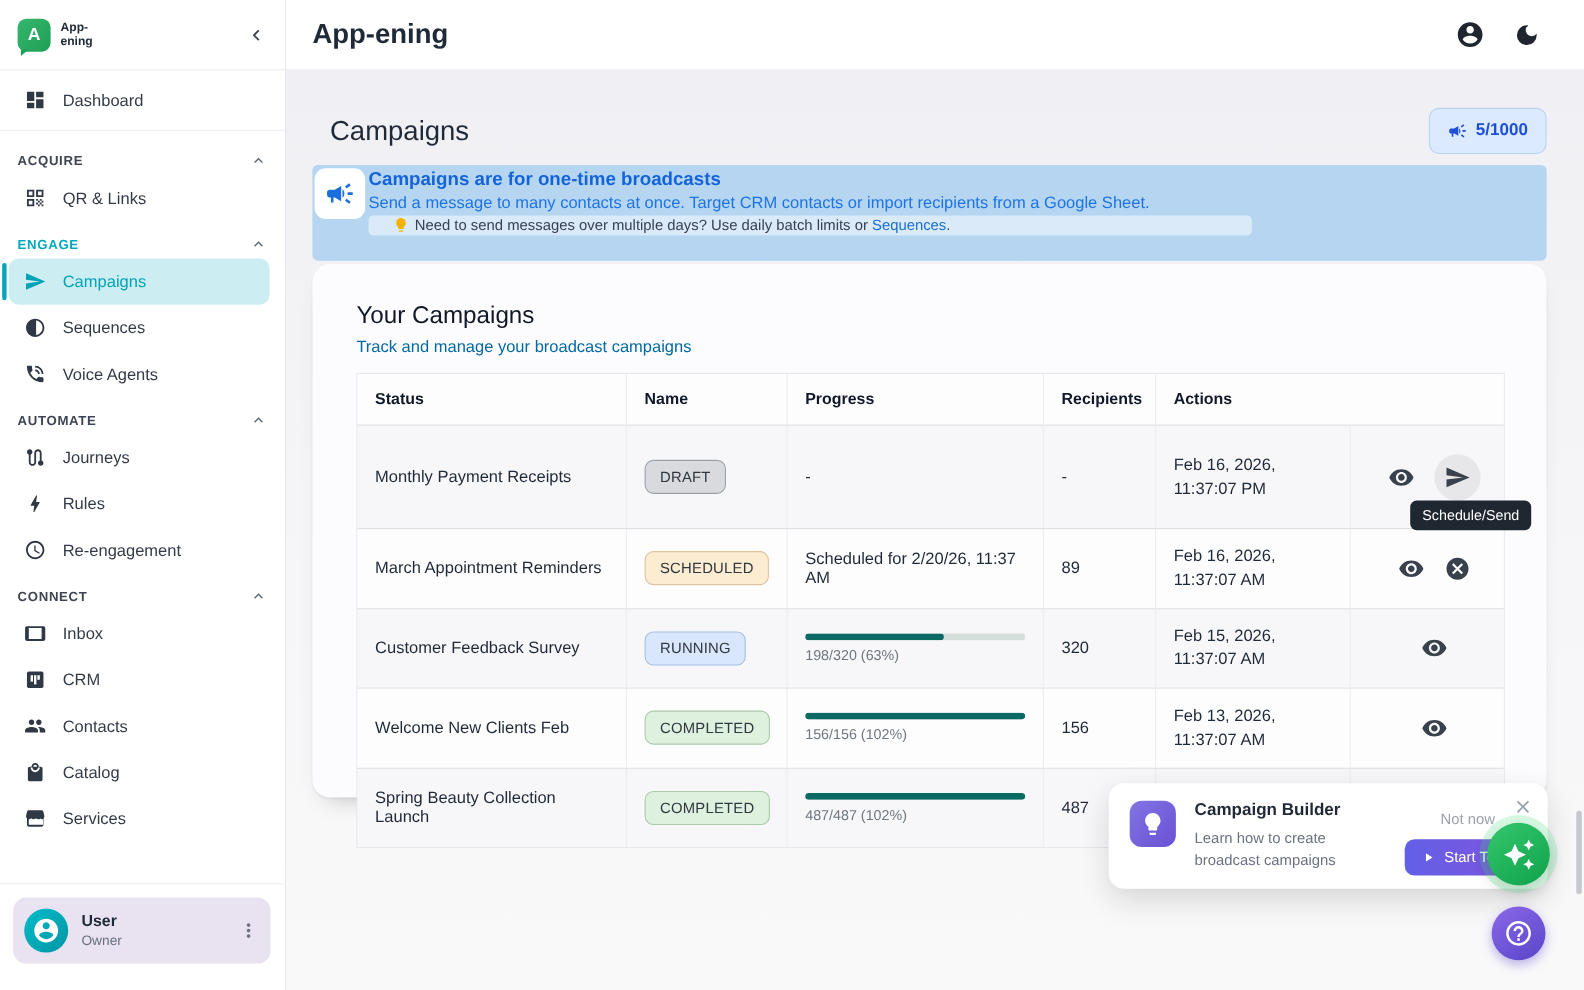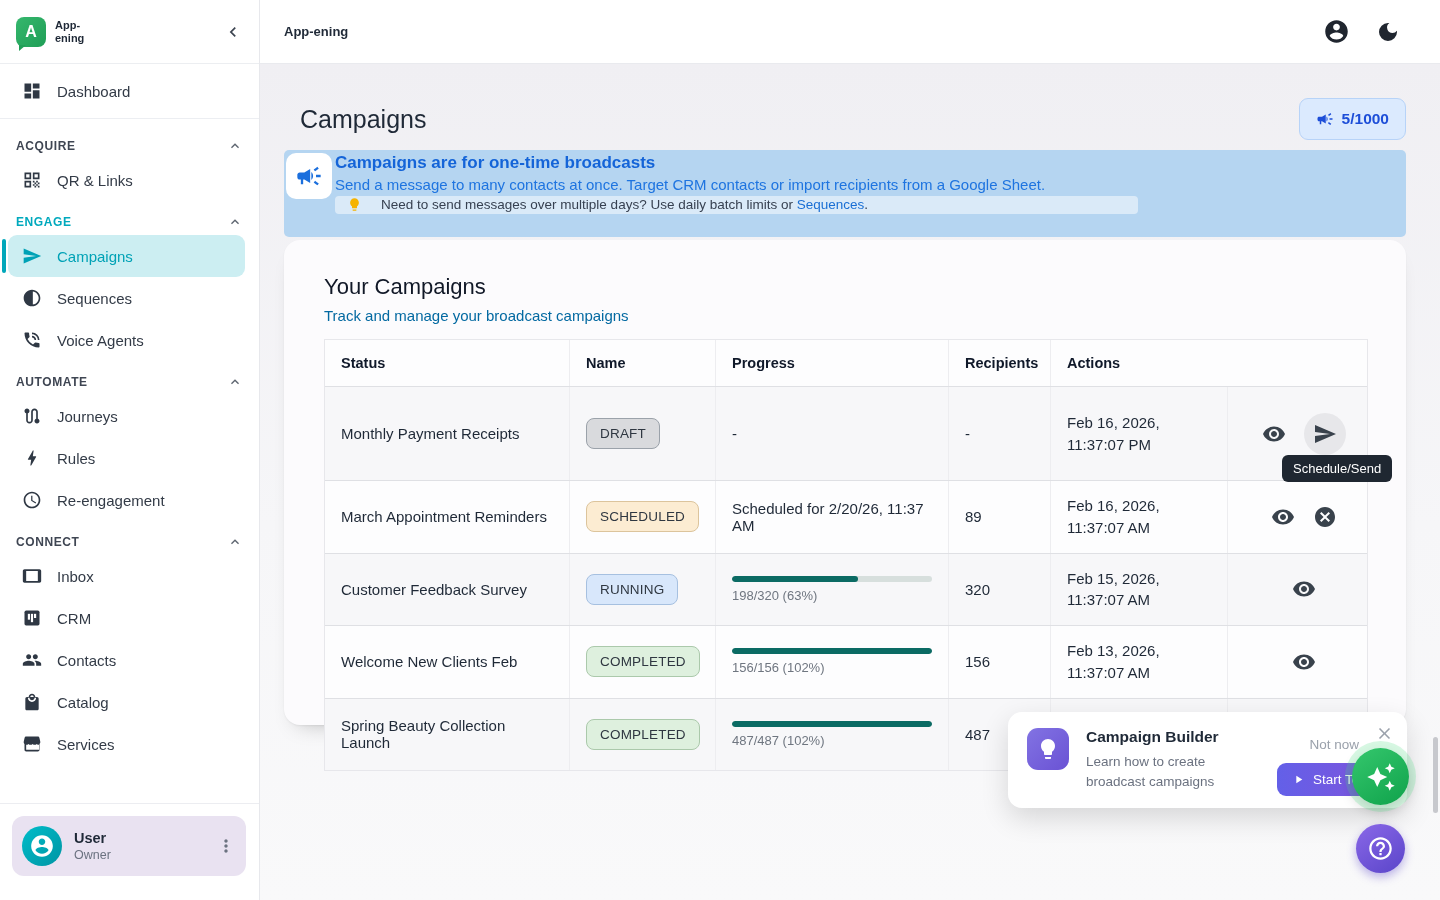--- a/index.html
+++ b/index.html
@@ -27,39 +27,39 @@
   .side-foot { position:absolute; left:0; right:0; bottom:0; height:97px; background:#fff; border-top:1px solid #ecedf1; padding:12px 13px 0 12px; }
   .user-card { height:60px; background:#e9e2f1; border-radius:12px; display:flex; align-items:center; padding:0 10px; cursor:pointer;justify-content:space-between; }
   .avatar { width:40px; height:40px; border-radius:50%; background:linear-gradient(135deg,#00bcc9,#0095a4); color:#fff; display:flex; align-items:center; justify-content:center; }
   .user-meta { margin-left:12px; }
   .user-name { font-size:14.5px; font-weight:bold; color:#1f2937; }
   .user-role { font-size:12.5px; color:#6b7280; margin-top:2px; }
   .dots { margin-left:auto; color:#6b7280; cursor:pointer; }
 
   
   .topbar { position:absolute; left:260px; top:0; right:0; height:64px; background:#fff; border-bottom:1px solid #e9eaee; display:flex; align-items:center; padding:0 40px 0 24px; z-index:4; }
-  .topbar-title { font-size:13px; font-weight:bold; color:#1f2937; }
+  .topbar-title { font-size:25px; font-weight:bold; color:#1f2937; }
   .topbar-icons { margin-left:auto; display:flex; align-items:center; gap:26px; color:#20262f; }
   .topbar-icons .ic { cursor:pointer; }
 
   
   .main { position:absolute; left:260px; top:64px; right:0; bottom:0; background:linear-gradient(180deg,#f0eff3 0%,#f6f6f8 55%,#f9f9fa 100%); overflow:hidden; }
   .page-head { display:flex; align-items:center; padding:34px 34px 0 40px; }
   .page-title { font-size:25px; font-weight:500; color:#1f2937; }
   .head-actions { margin-left:auto; display:flex; align-items:center; gap:13px; }
   .quota-badge { display:flex; align-items:center; gap:8px; height:42px; padding:0 16px; background:#dbeafe; border:1px solid #b7d3f8; border-radius:9px; color:#1d4ed8; font-size:15.5px; font-weight:bold; cursor:pointer; }
   .btn-new { display:flex; align-items:center; gap:9px; height:41px; padding:0 18px; background:#fff; border:1px solid #d6d9de; border-radius:9px; color:#27635a; font-size:15px; font-weight:500; box-shadow:0 1px 2px rgba(0,0,0,.05); cursor:pointer; }
 
   
   .banner { margin:10px 34px 0 24px; height:87px; background:#b5d5f1; border-radius:5px; display:flex; }
   .banner-ic { width:46px; height:46px; background:#fff; border-radius:10px; margin:3px 0 0 2px; display:flex; align-items:center; justify-content:center; color:#1b6fdd; flex:none; }
   .banner-col { margin-left:3px; padding-top:3px; }
   .banner-title { font-size:17px; font-weight:bold; color:#1464d8; }
   .banner-sub { font-size:15px; color:#1e74e0; margin-top:3px; }
-  .banner-tip { margin-top:3px; width:803px; display:flex; align-items:center; gap:19px; background:rgba(255,255,255,.5); border-radius:4px; padding:1px 12px 2px; font-size:13.5px; color:#374151; }
+  .banner-tip { margin-top:3px; width:803px; display:flex; align-items:center; gap:5px; background:rgba(255,255,255,.5); border-radius:4px; padding:1px 22px 2px; font-size:13.5px; color:#374151; }
   .banner-tip .bulb { color:#f5b301; }
   .tip-link { color:#1a6fd4; cursor:pointer; }
 
   
   .card { margin:3px 34px 0 24px; height:485px; background:#fcfbfd; border-radius:16px; padding:34px 40px 0; box-shadow:0 12px 22px -14px rgba(0,0,0,.28), 0 1px 2px rgba(0,0,0,.05); }
   .card-title { font-size:22px; font-weight:500; color:#111827; }
   .card-sub { font-size:15px; color:#0369a1; margin-top:7px; }
   .table { margin-top:15px; border:1px solid #e7e7eb; width:1044px; }
   .t-row { display:grid; grid-template-columns:244px 146px 233px 102px 177px 142px; }
   .t-row > div { padding:14px 16px; font-size:15px; color:#1f2937; border-left:1px solid #ededf0; display:flex; flex-direction:column; justify-content:center; align-items:flex-start; }

